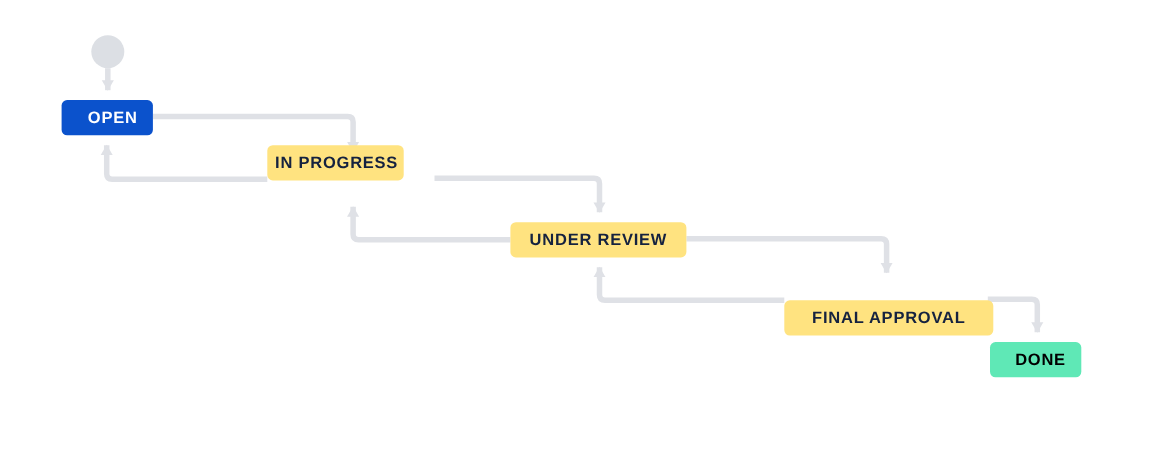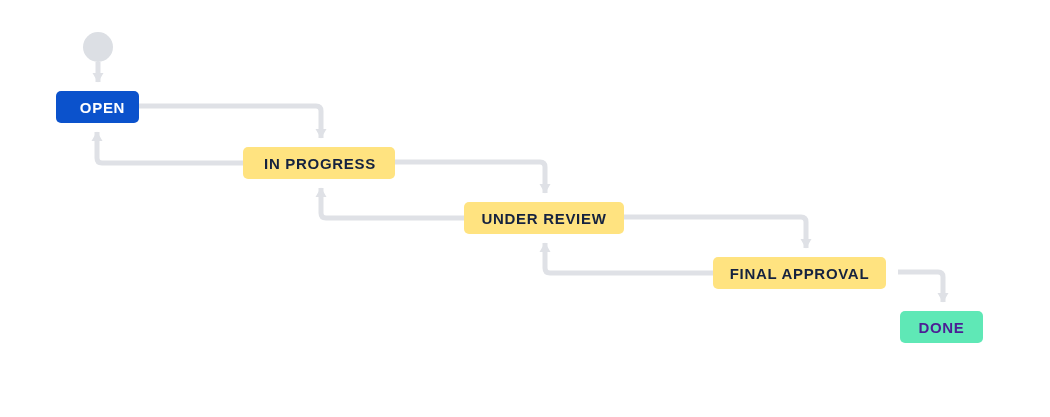--- a/index.html
+++ b/index.html
@@ -45,21 +45,22 @@
     background: #0b52cc;
     color: #ffffff;
     padding-left: 24px;
   }
   .node-progress, .node-review, .node-approval {
     background: #ffe380;
     color: #15223f;
   }
   .node-done {
     background: #5fe8b6;
-    color: #4c1d95;
+    color: #000000;
+    justify-content: flex-end;
   }
   .start-dot {
     position: absolute;
     width: 30px;
     height: 30px;
     border-radius: 50%;
     background: #dcdfe4;
   }
 </style>
 </head>
@@ -96,29 +97,29 @@
       <path d="M898,272 L938,272 Q943,272 943,277 L943,302" marker-end="url(#arw-down)"></path>
     </g>
   </svg>
 
   <div class="start-dot" style="left:83px; top:32px;"></div>
 
   <div class="node node-open" style="left:56px; top:91px; width:83px;">
     <span>OPEN</span>
   </div>
 
-  <div class="node node-progress" style="left:243px; top:147px; width:152px;padding-left:16px;">
+  <div class="node node-progress" style="left:243px; top:132px; width:124px;padding-left:16px;">
     <span>IN PROGRESS</span>
   </div>
 
   <div class="node node-review" style="left:464px; top:202px; width:160px;text-align:center;">
     <span>UNDER REVIEW</span>
   </div>
 
-  <div class="node node-approval" style="left:713px; top:257px; width:173px;">
+  <div class="node node-approval" style="left:713px; top:273px; width:190px;">
     <span>FINAL APPROVAL</span>
   </div>
 
   <div class="node node-done" style="left:900px; top:311px; width:83px;">
     <span>DONE</span>
   </div>
 
 </div>
 
 </body></html>

